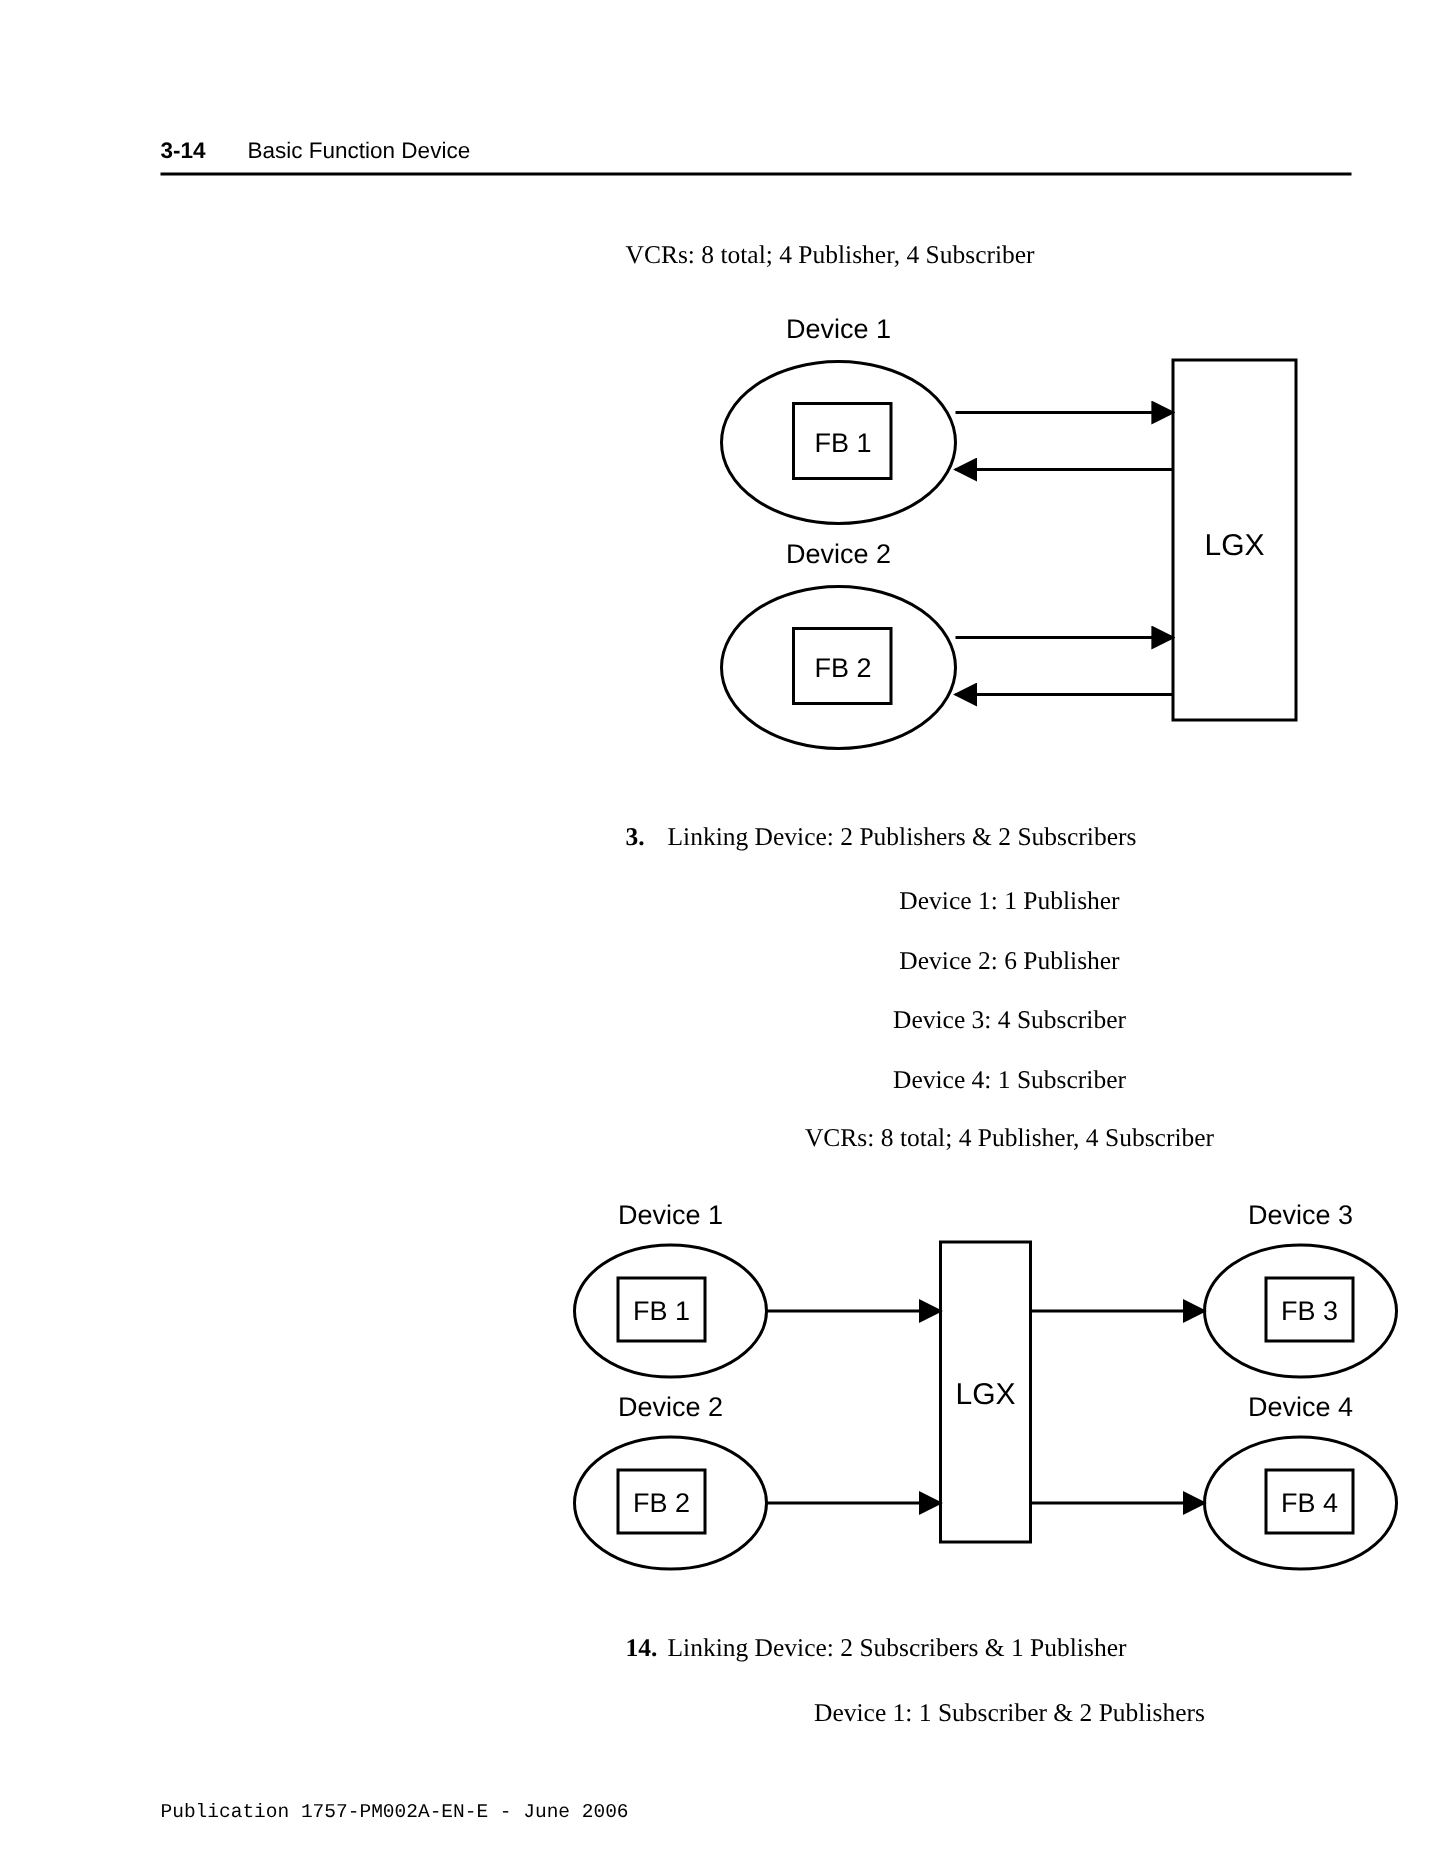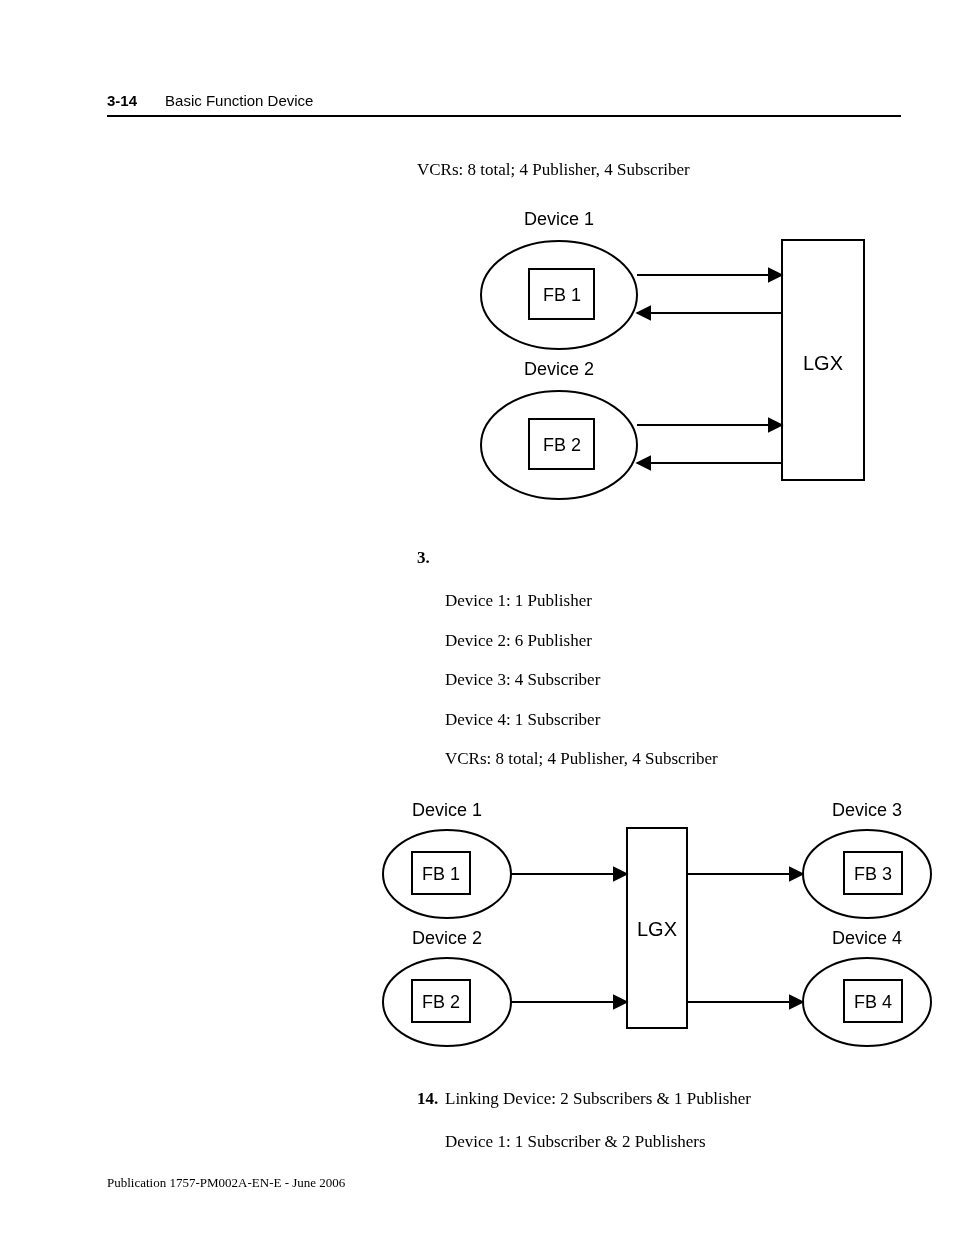--- a/index.html
+++ b/index.html
@@ -6,26 +6,26 @@
   html, body { width: 954px; background: #fff; font-family: Georgia, 'Times New Roman', serif; color: #000; }
   .page { width: 954px; min-height: 1235px; position: relative; padding: 92px 80px 40px 80px; margin-left: 27px; }
   .header-row { display: flex; align-items: baseline; gap: 28px; margin-bottom: 6px; }
   .page-num { font-family: Arial, Helvetica, sans-serif; font-weight: bold; font-size: 15px; }
   .section-title { font-family: Arial, Helvetica, sans-serif; font-size: 15px; font-weight: 300; }
   .hr-thick { border: none; border-top: 2px solid #000; margin-bottom: 40px; }
   .content { margin-left: 310px; }
   .body-text { font-size: 17px; line-height: 1.5; margin-bottom: 22px; }
   .list-item { display: flex; font-size: 17px; line-height: 1.5; margin-bottom: 18px; }
   .list-num { font-weight: bold; min-width: 28px; }
-  .sub-text { margin-left: 28px; font-size: 17px; line-height: 1.5; margin-bottom: 14px; }
+  .sub-text { margin-left: 28px; font-size: 17px; line-height: 1.5; margin-bottom: 14px; text-align: center; }
   .diagram-wrap { margin: 10px 0 30px 0; }
   .diagram-svg { display: block; }
   .d1 { margin-left: 60px; }
   .d2 { margin-left: -40px; }
-  .footer { position: absolute; left: 80px; bottom: 44px; font-family: Liberation Serif, serif; font-size: 13px; font-weight: 300; }
+  .footer { position: absolute; left: 80px; bottom: 20px; font-family: Liberation Mono, monospace; font-size: 13px; font-weight: 300; }
   svg text { font-family: Arial, Helvetica, sans-serif; }
 </style>
 </head>
 <body>
 
 <div class="page">
 
   <div class="header-row">
     <span class="page-num">3-14</span>
     <span class="section-title">Basic Function Device</span>
@@ -58,20 +58,21 @@
         <ellipse cx="82" cy="240" rx="78" ry="54" fill="none" stroke="#000" stroke-width="2"></ellipse>
         <rect x="52" y="214" width="65" height="50" fill="#fff" stroke="#000" stroke-width="2"></rect>
         <text x="85" y="246" text-anchor="middle" font-size="18">FB 2</text>
         <line x1="160" y1="220" x2="305" y2="220" stroke="#000" stroke-width="2" marker-end="url(#ah1)"></line>
         <line x1="305" y1="258" x2="160" y2="258" stroke="#000" stroke-width="2" marker-end="url(#ah1)"></line>
       </svg>
     </div>
 
     <div class="list-item">
       <span class="list-num">3.</span>
+      <span>Linking Device: 2 Publishers &amp; 2 Subscribers</span>
     </div>
     <p class="sub-text">Device 1: 1 Publisher</p>
     <p class="sub-text">Device 2: 6 Publisher</p>
     <p class="sub-text">Device 3: 4 Subscriber</p>
     <p class="sub-text">Device 4: 1 Subscriber</p>
     <p class="sub-text" style="margin-bottom:24px;">VCRs: 8 total; 4 Publisher, 4 Subscriber</p>
 
     <div class="diagram-wrap d2">
       <svg class="diagram-svg" width="560" height="260" viewBox="0 0 560 260">
         <defs>

